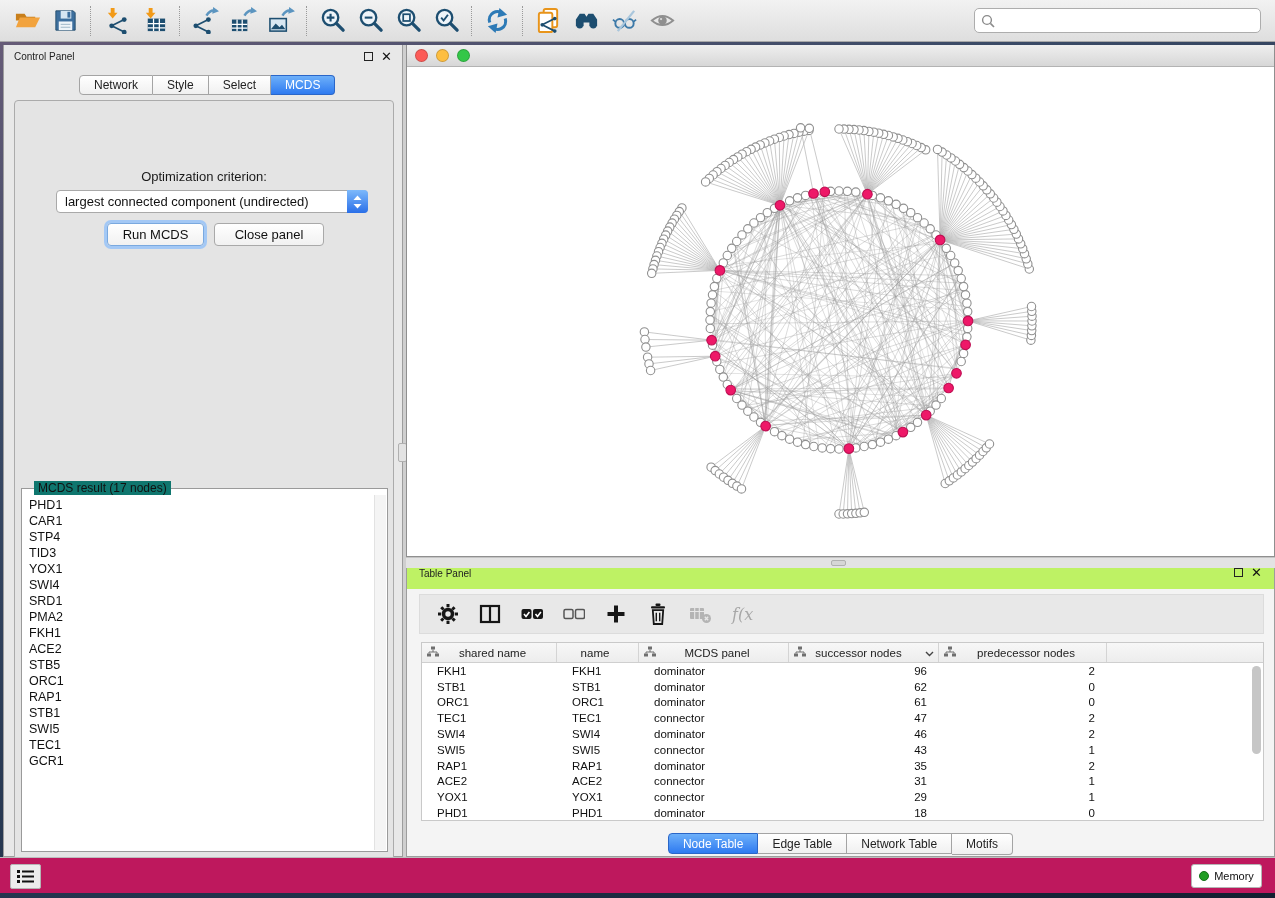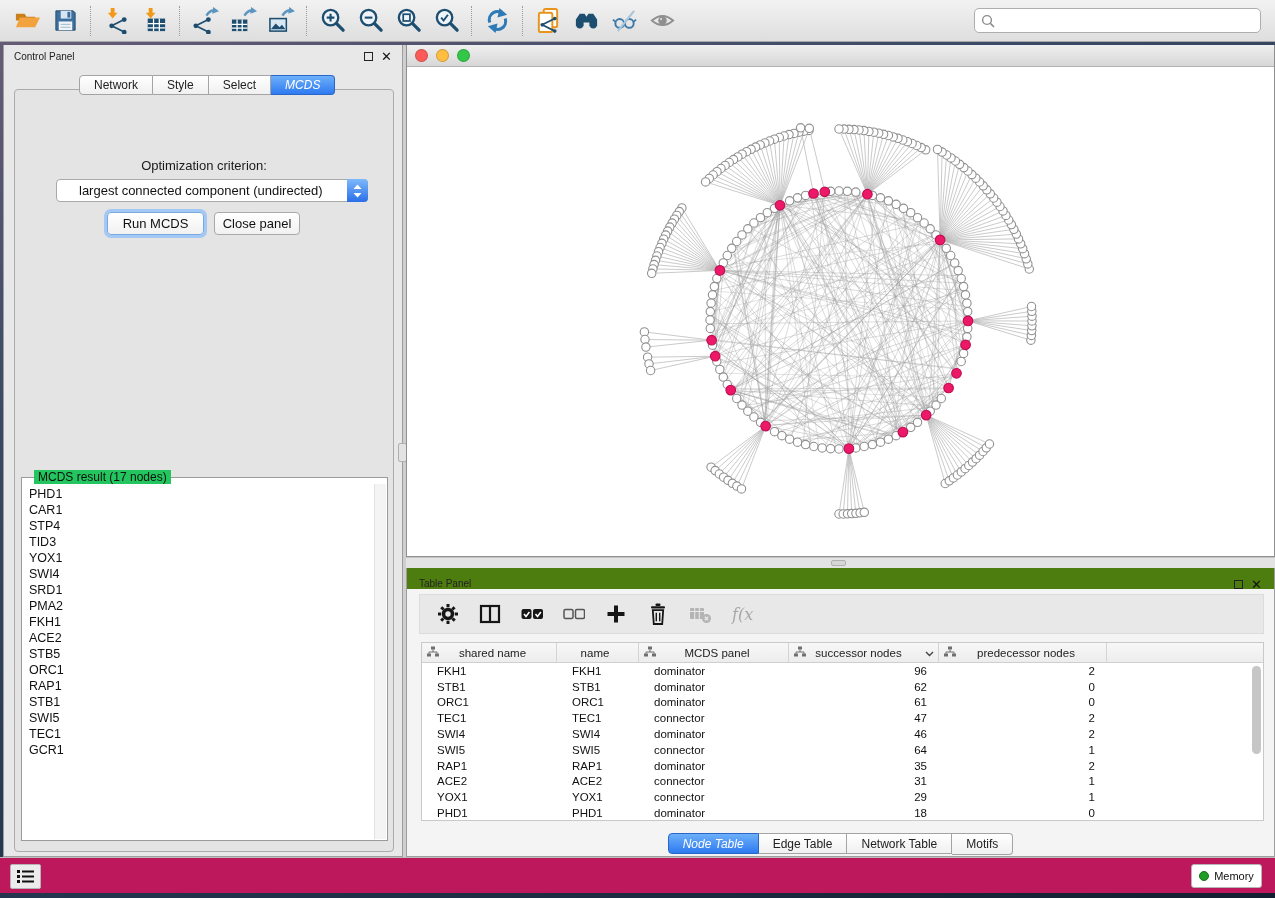--- a/index.html
+++ b/index.html
@@ -19,58 +19,58 @@
   #toolbar-search input { border:none; outline:none; flex:1; font-size:12px; background:transparent; }
   
   .panel-title { font-size:10px; color:#222; }
   .winbtns { display:flex; gap:8px; align-items:center; }
   .float-ic { width:9px; height:9px; border:1.5px solid #222; display:inline-block; }
   .close-ic { font-weight:bold; font-size:13px; color:#111; line-height:9px; }
   
   #control-panel { left:3px; top:45px; width:400px; height:812px; background:#e8e8e8;
     border:1px solid #9d9d9d; border-top:none; }
   #cp-header { height:23px; display:flex; align-items:center; padding:0 10px; justify-content:space-between; }
-  #cp-tabbox { position:absolute; left:10px; top:44px; width:380px; height:763px;
+  #cp-tabbox { position:absolute; left:10px; top:55px; width:380px; height:763px;
     background:#e4e4e4; border:1px solid #ababab; border-radius:4px; }
   #cp-tabs { position:absolute; left:75px; top:30px; display:flex; }
   .seg { height:20px; padding:0 14px; display:flex; align-items:center; background:linear-gradient(#ffffff,#f0f0f0);
     border:1px solid #a4a4a4; border-left:none; font-size:12px; color:#222; }
   .seg:first-child { border-left:1px solid #a4a4a4; border-radius:4px 0 0 4px; }
   .seg:last-child { border-radius:0 4px 4px 0; }
-  .seg.active { background:linear-gradient(#6db0fa,#2e7af0); color:#fff; border-color:#2a66c8;font-style:italic; }
+  .seg.active { background:linear-gradient(#6db0fa,#2e7af0); color:#fff; border-color:#2a66c8; }
   #opt-label { position:absolute; left:0; top:68px; width:100%; text-align:center; font-size:13px; color:#1a1a1a; }
   #opt-select { position:absolute; left:41px; top:89px; width:312px; height:23px; background:#fff;
     border:1px solid #a9a9a9; border-radius:4px; display:flex; align-items:center; }
-  #opt-select .val { flex:1; padding:0 22px; font-size:13px; white-space:nowrap; }
+  #opt-select .val { flex:1; padding:0 8px; font-size:13px; white-space:nowrap; }
   #opt-select .stepper { width:21px; height:23px; margin:-1px -1px -1px 0; border-radius:0 4px 4px 0;
     background:linear-gradient(#7db9fb,#2a6fe8); display:flex; flex-direction:column; align-items:center; justify-content:center; gap:2px; }
   .btn { height:23px; background:linear-gradient(#ffffff,#f1f1f1); border:1px solid #a9a9a9; border-radius:4px;
     font-size:13px; color:#111; display:flex; align-items:center; justify-content:center; }
   #run-btn { position:absolute; left:92px; top:122px; width:97px; box-shadow:0 0 0 3px #a3c8f5; border-color:#7aa9df; }
-  #close-btn { position:absolute; left:199px; top:122px; width:86px; }
+  #close-btn { position:absolute; left:199px; top:122px; width:110px; }
   #mcds-group { position:absolute; left:6px; top:387px; width:367px; height:364px; border:1px solid #9a9a9a; background:#fff; }
-  #mcds-legend { position:absolute; left:12px; top:-8px; background:#22c55e; padding:0 4px; font-size:12px; color:#111; }
+  #mcds-legend { position:absolute; left:12px; top:-8px; background:#0f766e; padding:0 4px; font-size:12px; color:#111; }
   #mcds-list { position:absolute; left:1px; top:6px; right:13px; bottom:1px; overflow:hidden; padding:2px 6px; }
   #mcds-list .node-item { font-size:12.5px; line-height:16px; color:#111; }
   #mcds-scroll { position:absolute; right:1px; top:6px; width:12px; bottom:1px; background:#f4f4f4; border-left:1px solid #e2e2e2; }
   
   #vsplit { left:403px; top:45px; width:3px; height:812px; background:#cfcfcf; }
   #vsplit-grip { left:398px; top:443px; width:9px; height:19px; background:#e3e3e3; border:1px solid #b0b0b0; border-radius:2px; }
   #hgap { left:406px; top:557px; width:869px; height:11px; background:#e3e3e3; border-top:1px solid #c4c4c4; }
   #hgap-grip { left:831px; top:560px; width:15px; height:6px; background:#d6d6d6; border:1px solid #b0b0b0; border-radius:2px; }
   
   #network-window { left:406px; top:45px; width:869px; height:512px; background:#fff; border:1px solid #8f8f8f; border-top:none; }
   #net-titlebar { height:22px; background:linear-gradient(#efefef,#d7d7d7); border-bottom:1px solid #b3b3b3;
     display:flex; align-items:center; position:relative; }
   .tl { width:13px; height:13px; border-radius:50%; margin-left:8px; }
   #net-title { position:absolute; left:0; width:100%; text-align:center; font-size:12px; font-weight:bold; color:#333; }
   #net-canvas { width:867px; height:488px; display:block; background:#fff; }
   
   #table-panel { left:406px; top:568px; width:869px; height:289px; background:#f4f4f4; border:1px solid #9d9d9d; border-top:none; }
-  #tp-header { height:21px; display:flex; align-items:flex-end; justify-content:space-between; padding:0 12px; background:#4d7c0f; }
+  #tp-header { height:21px; display:flex; align-items:flex-start; justify-content:space-between; padding:0 12px; background:#bef264; }
   #tp-toolbar { position:absolute; left:12px; top:26px; width:845px; height:40px; background:#e8e8e8; border:1px solid #dcdcdc;
     display:flex; align-items:center; gap:14px; padding:0 14px; }
   .tt-btn { width:28px; height:28px; display:flex; align-items:center; justify-content:center; }
   .tt-btn svg { width:22px; height:22px; }
   #node-table { position:absolute; left:14px; top:74px; width:843px; height:179px; background:#fff; border:1px solid #c9c9c9; }
   #nt-header { display:flex; height:20px; background:linear-gradient(#f7f7f7,#ededed); border-bottom:1px solid #cfcfcf; }
   .th { display:flex; align-items:center; border-right:1px solid #d4d4d4; font-size:11.5px; color:#222; padding-left:5px; position:relative; }
   .th .lbl { flex:1; text-align:center; padding-right:10px; }
   .tr { display:flex; height:15.8px; align-items:center; }
   .td { font-size:11.5px; color:#111; white-space:nowrap; overflow:hidden; }
@@ -1076,21 +1076,21 @@
           <div class="td" style="width: 135px; text-align: left; padding: 0px 0px 0px 15px;">SWI4</div>
           <div class="td" style="width: 82px; text-align: left; padding: 0px 0px 0px 15px;">SWI4</div>
           <div class="td" style="width: 150px; text-align: left; padding: 0px 0px 0px 15px;">dominator</div>
           <div class="td" style="width: 150px; text-align: right; padding: 0px 12px 0px 0px;">46</div>
           <div class="td" style="width: 168px; text-align: right; padding: 0px 12px 0px 0px;">2</div>
         </div>
         <div class="tr">
           <div class="td" style="width: 135px; text-align: left; padding: 0px 0px 0px 15px;">SWI5</div>
           <div class="td" style="width: 82px; text-align: left; padding: 0px 0px 0px 15px;">SWI5</div>
           <div class="td" style="width: 150px; text-align: left; padding: 0px 0px 0px 15px;">connector</div>
-          <div class="td" style="width: 150px; text-align: right; padding: 0px 12px 0px 0px;">64</div>
+          <div class="td" style="width: 150px; text-align: right; padding: 0px 12px 0px 0px;">43</div>
           <div class="td" style="width: 168px; text-align: right; padding: 0px 12px 0px 0px;">1</div>
         </div>
         <div class="tr">
           <div class="td" style="width: 135px; text-align: left; padding: 0px 0px 0px 15px;">RAP1</div>
           <div class="td" style="width: 82px; text-align: left; padding: 0px 0px 0px 15px;">RAP1</div>
           <div class="td" style="width: 150px; text-align: left; padding: 0px 0px 0px 15px;">dominator</div>
           <div class="td" style="width: 150px; text-align: right; padding: 0px 12px 0px 0px;">35</div>
           <div class="td" style="width: 168px; text-align: right; padding: 0px 12px 0px 0px;">2</div>
         </div>
         <div class="tr">

